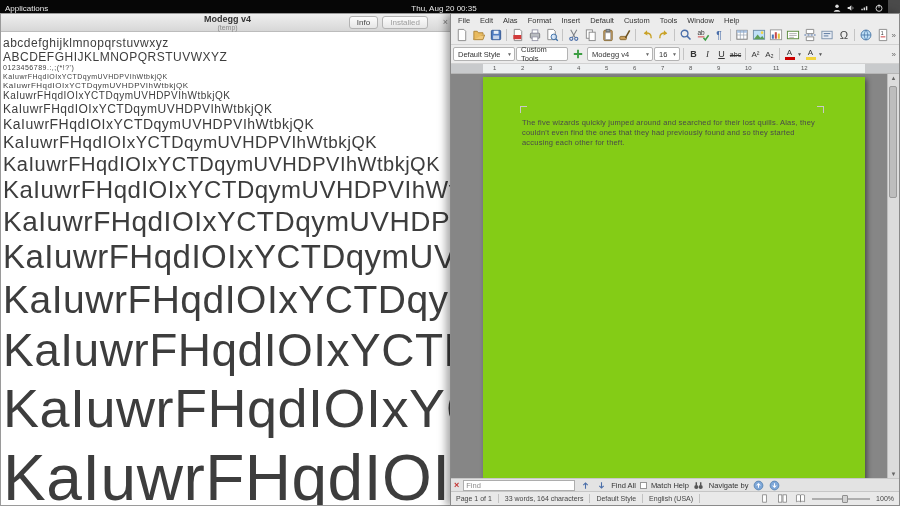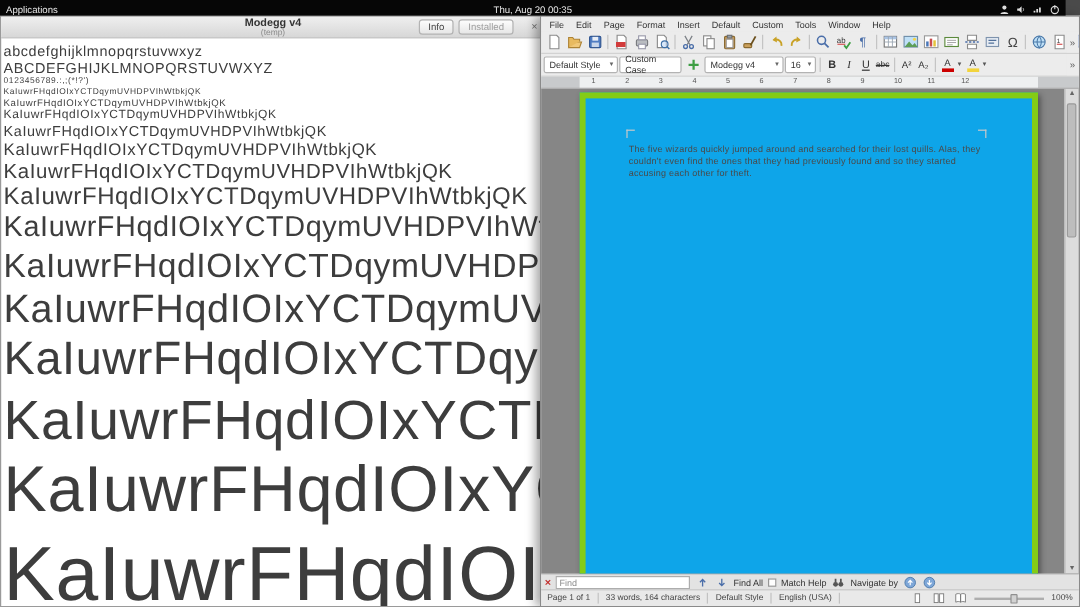--- a/index.html
+++ b/index.html
@@ -52,22 +52,22 @@
   .fc{display:flex;flex-direction:column;align-items:center;width:13px;flex:none}
   .fc-a{font-size:8px;line-height:8px;color:#333}
   .fc-bar{width:10px;height:3px}
   .dd{font-size:5px;color:#555;width:6px;flex:none}
 
   .ruler{height:10px;background:#c8cacc;border-bottom:1px solid #b5b5b5;position:relative;font-size:6px;color:#555;flex:none}
   .ruler-page{position:absolute;left:32px;right:34px;top:0;bottom:0;background:#eef0f1}
   .ruler .num{position:absolute;top:1px}
 
   .docarea{flex:1;background:#868686;position:relative;overflow:hidden}
-  .page{position:absolute;left:32px;right:34px;top:3px;bottom:-12px;background:#0ea5e9;
-        box-shadow:2px 2px 5px rgba(0,0,0,.45);border:5px solid #84cc16}
+  .page{position:absolute;left:32px;right:34px;top:3px;bottom:-12px;background:#84cc16;
+        box-shadow:2px 2px 5px rgba(0,0,0,.45);border:3px solid #84cc16}
   .corner{position:absolute;width:7px;height:7px}
   .c-tl{left:34px;top:26px;border-left:1px solid #c9c9c9;border-top:1px solid #c9c9c9}
   .c-tr{right:38px;top:26px;border-right:1px solid #c9c9c9;border-top:1px solid #c9c9c9}
   .page-text{position:absolute;left:36px;right:42px;top:38px;font-size:7.5px;line-height:1.3;color:#4a4a4a;letter-spacing:.2px}
   .vscroll{position:absolute;right:0;top:0;bottom:0;width:12px;background:#dcdcdc;border-left:1px solid #bdbdbd}
   .varrow{position:absolute;left:0;width:100%;text-align:center;font-size:6px;color:#666}
   .vthumb{position:absolute;top:12px;height:112px;width:8px;left:1px;background:#bdbdbd;border:1px solid #9a9a9a;border-radius:2px}
 
   .findbar{height:13px;background:#e3e3e3;border-top:1px solid #c8c8c8;display:flex;align-items:center;gap:4px;
            padding:0 3px;font-size:7.5px;color:#333;flex:none}
@@ -155,21 +155,21 @@
       </div>
   </div>
 </div>
 
 <div class="writer">
 
 
   <div class="menubar">
       <span class="menu-item">File</span>
       <span class="menu-item">Edit</span>
-      <span class="menu-item">Page</span>
+      <span class="menu-item">Alas</span>
       <span class="menu-item">Format</span>
       <span class="menu-item">Insert</span>
       <span class="menu-item">Default</span>
       <span class="menu-item">Custom</span>
       <span class="menu-item">Tools</span>
       <span class="menu-item">Window</span>
       <span class="menu-item">Help</span>
     </div>
 
   <div class="toolbar">
@@ -340,21 +340,21 @@
       </span>
     <span class="overflow">»</span>
   </div>
 
   <div class="toolbar">
     <span class="combo" style="width:62px">
       <span>Default Style</span>
       <span class="arr">▼</span>
     </span>
     <span class="combo" style="width:52px">
-      <span>Custom Case</span>
+      <span>Custom Tools</span>
     </span>
     <span class="tbtn">
         <svg width="14" height="14" viewBox="0 0 15 15">
           <path d="M7.5 3v9M3 7.5h9" stroke="#3d9e43" stroke-width="2"></path>
         </svg>
       </span>
     <span class="combo" style="width:66px">
       <span>Modegg v4</span>
       <span class="arr">▼</span>
     </span>

